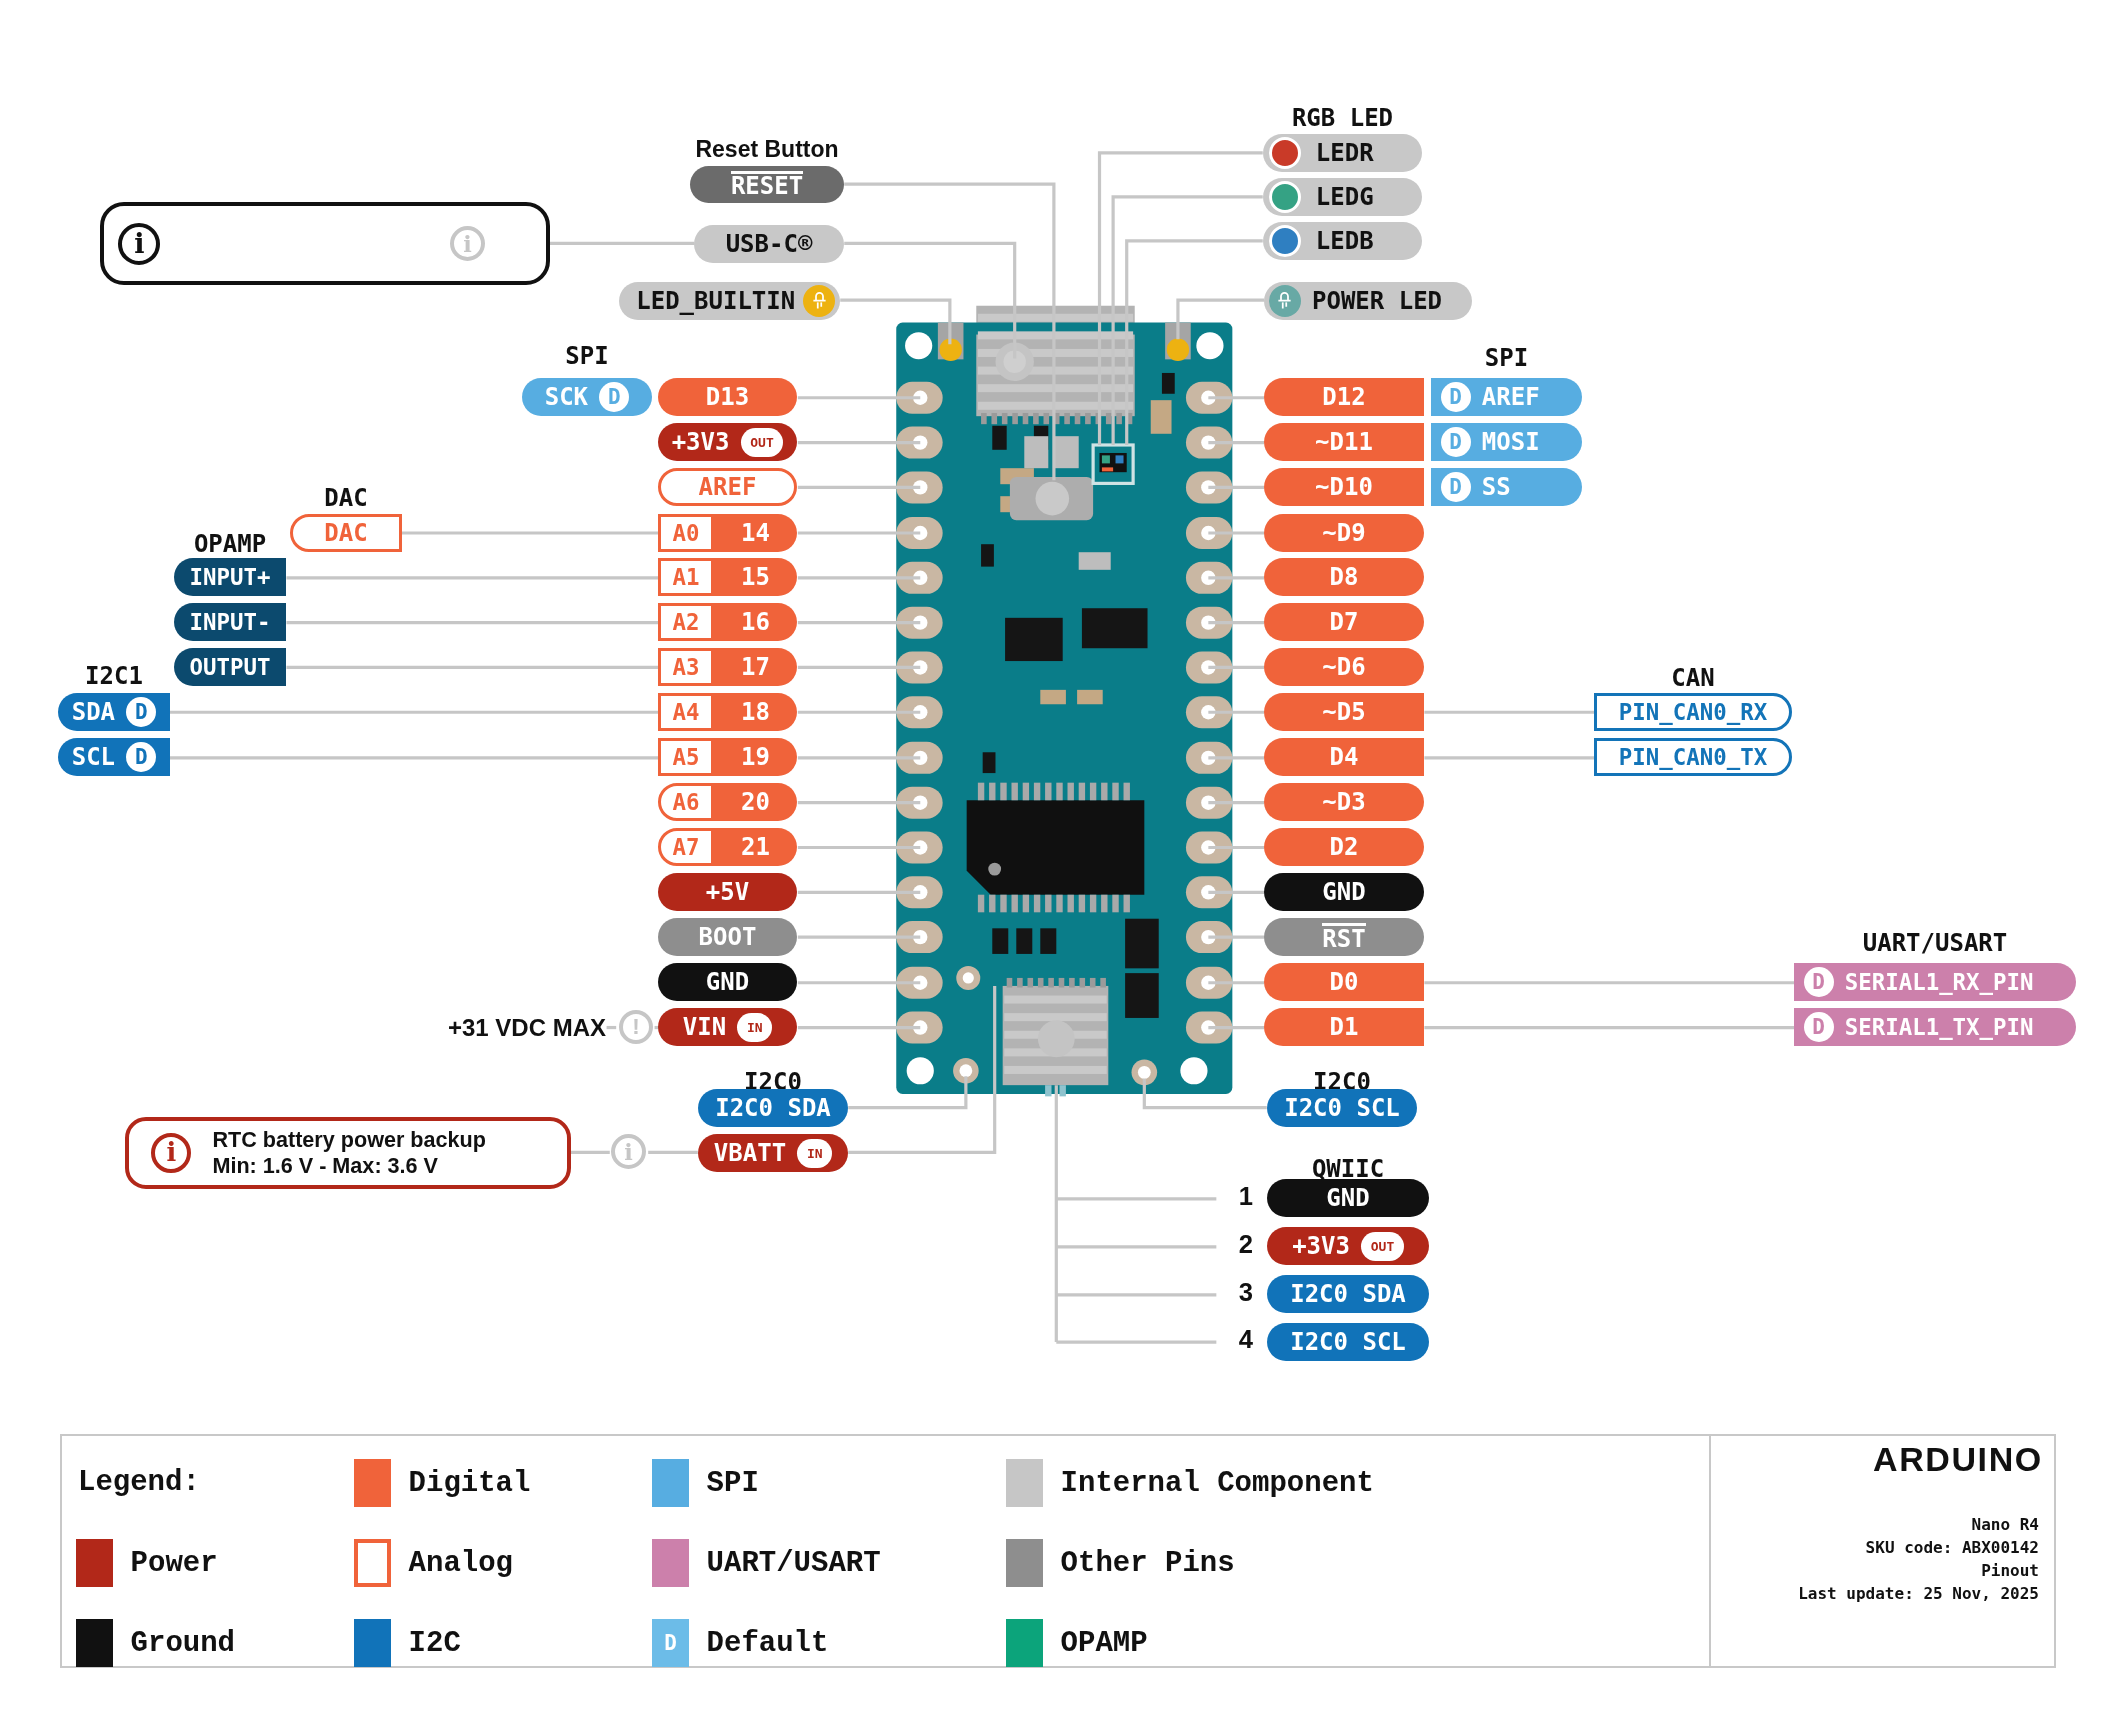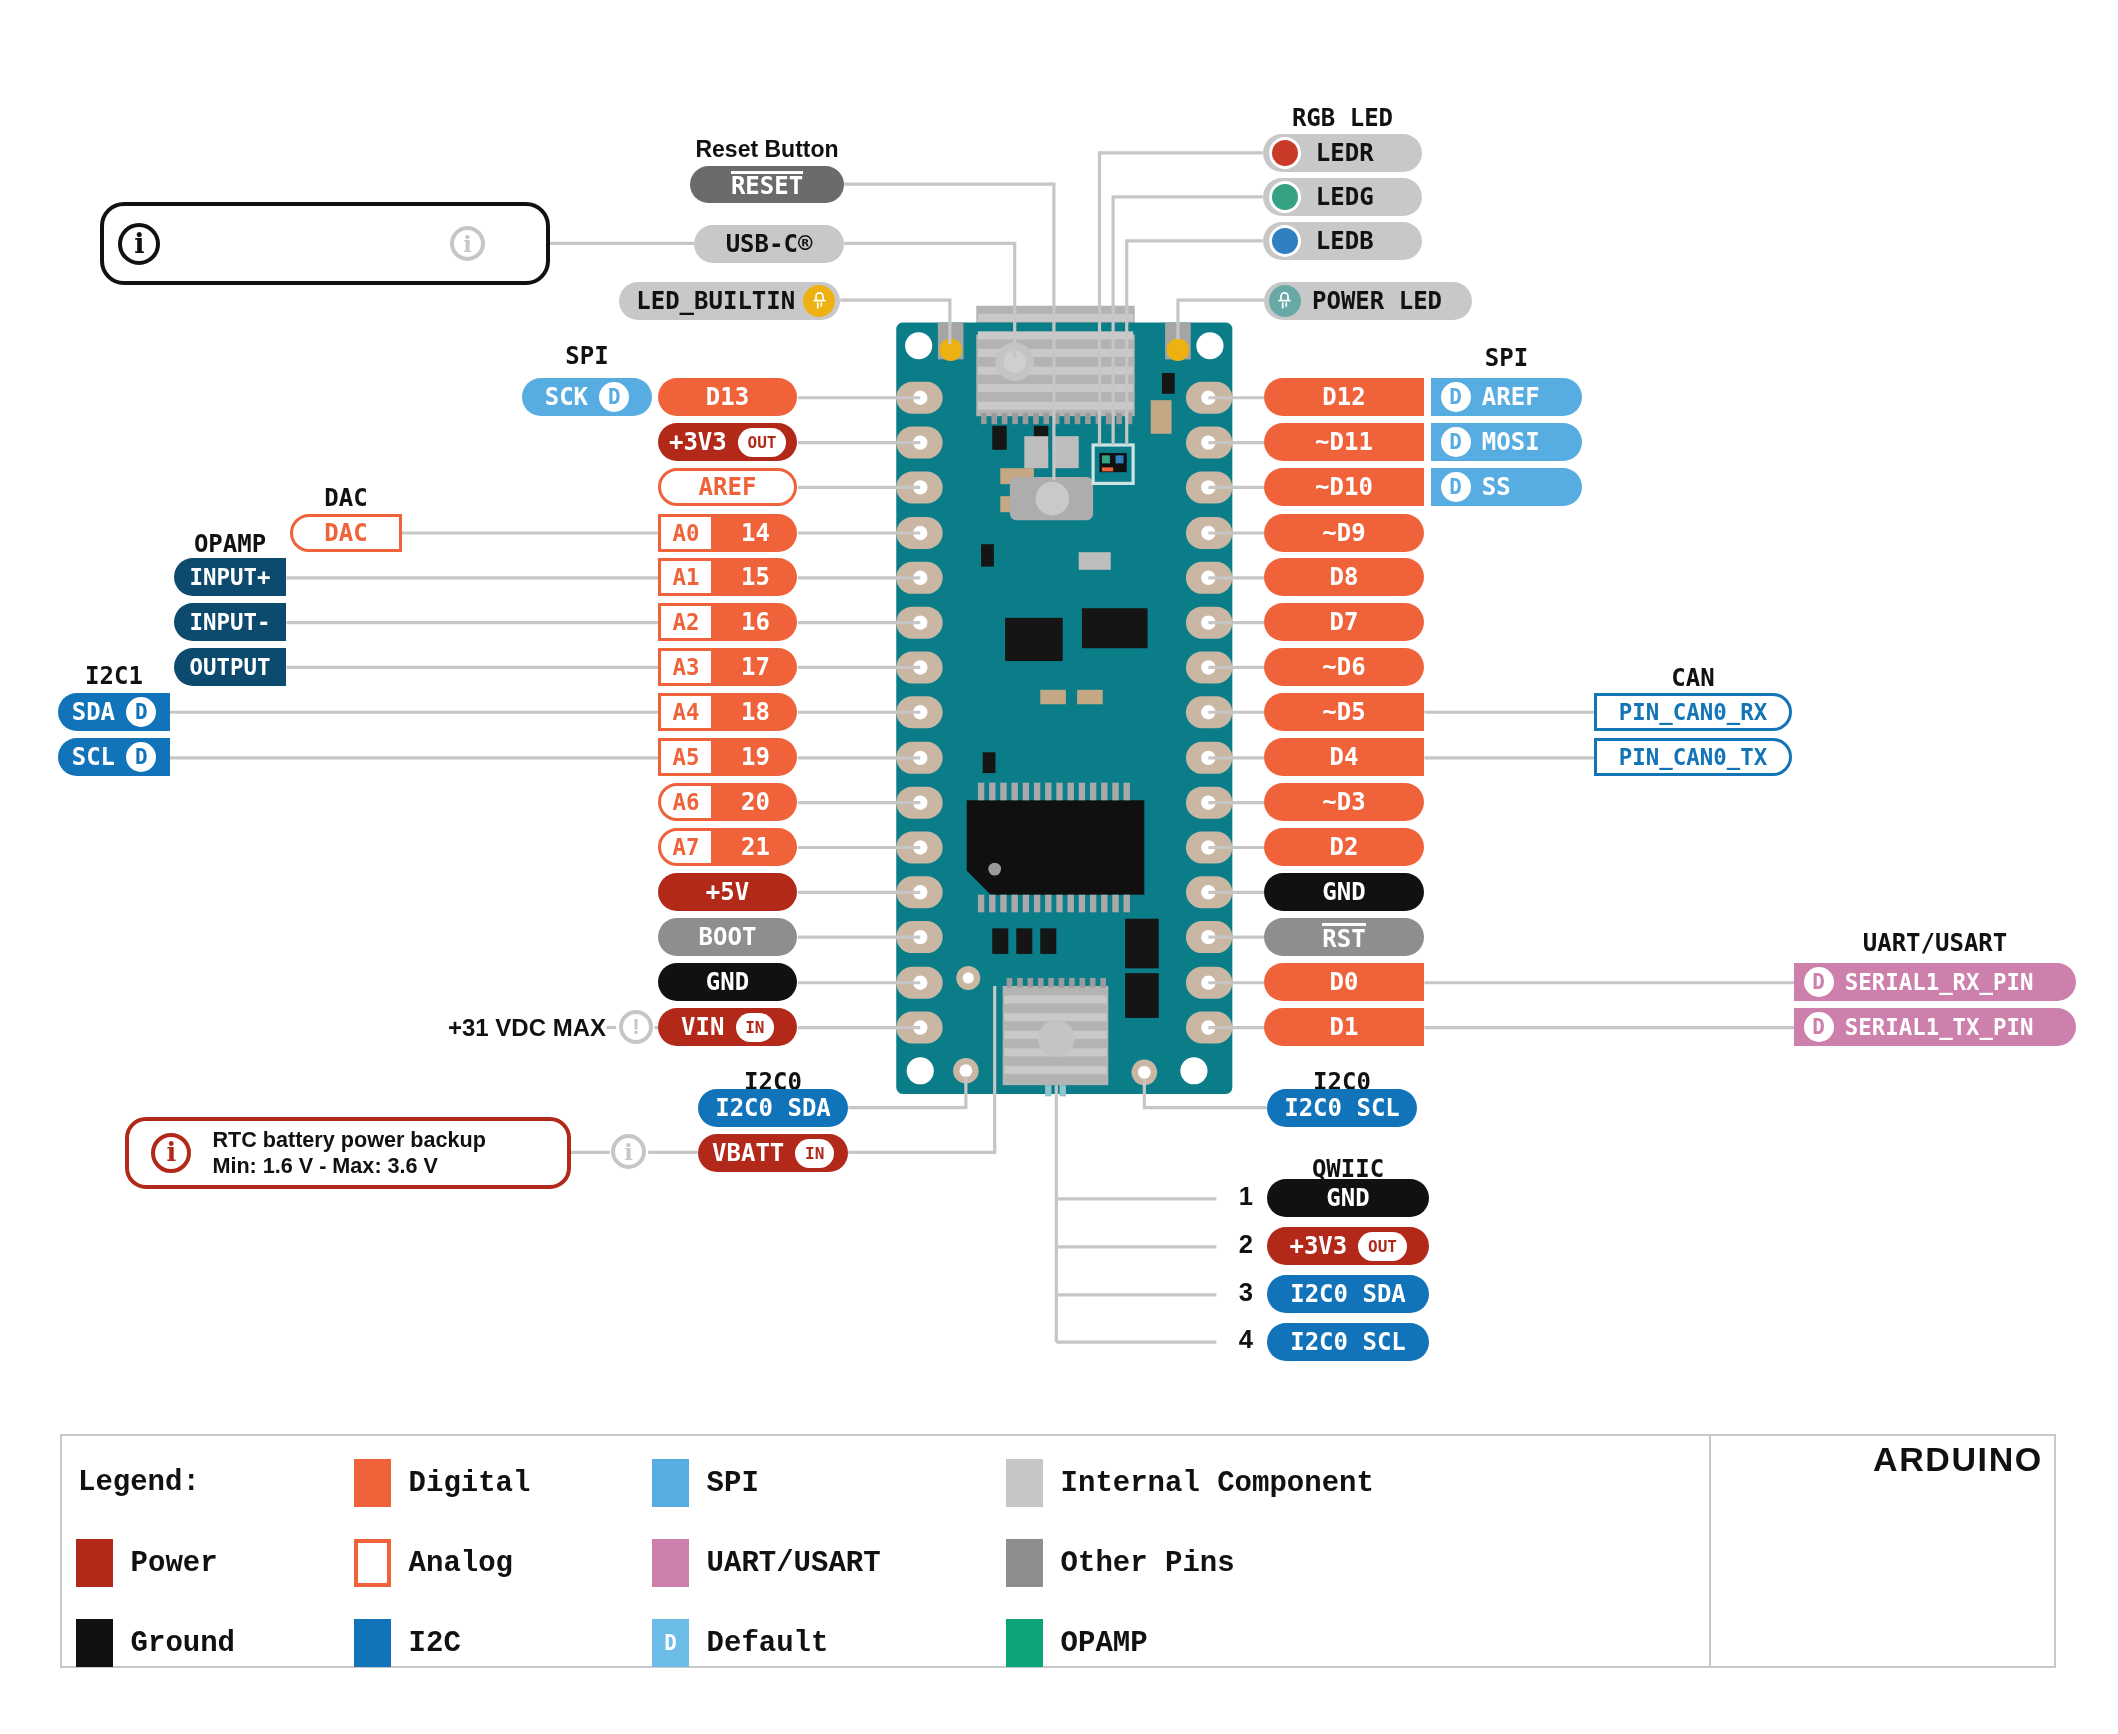--- a/index.html
+++ b/index.html
@@ -19,21 +19,21 @@
   .spi{background:#57ADE1;}
   .i2c{background:#1173B9;}
   .uart{background:#CC80AB;font-size:22.4px;}
   .opamp{background:#0c4a6e;font-size:22.4px;}
   .graylabel{background:#C8C8C8;color:#111;}
   .outline-analog{background:#fff;border:3.2px solid #F0633A;color:#F0633A;}
   .outline-can{background:#fff;border:3.2px solid #1374B8;color:#1374B8;font-size:22.4px;}
   .dbadge{display:inline-flex;align-items:center;justify-content:center;width:30px;height:30px;
           border-radius:50%;background:#fff;font-size:21px;font-weight:bold;flex:0 0 auto;}
   .iobadge{display:inline-flex;align-items:center;justify-content:center;height:29px;padding:0 9.6px;
-           border-radius:14.4px;background:#fff;font-size:16px;font-weight:bold;flex:0 0 auto;}
+           border-radius:14.4px;background:#fff;font-size:13px;font-weight:bold;flex:0 0 auto;}
   .apill{position:absolute;z-index:2;display:flex;box-sizing:border-box;font-weight:bold;}
   .abox{display:flex;align-items:center;justify-content:center;box-sizing:border-box;
         background:#fff;border:3.2px solid #F0633A;color:#F0633A;font-size:22.4px;width:56px;text-align:center;}
   .anum{display:flex;align-items:center;justify-content:center;flex:1;background:#F0633A;
         color:#fff;font-size:24px;border-radius:0 19px 19px 0;}
   .around .abox{border-radius:19px 0 0 19px;}
   .overline{border-top:3.2px solid #fff;padding-top:0.8px;line-height:1;}
   .title{position:absolute;z-index:2;font-weight:bold;font-size:24px;color:#111;white-space:nowrap;}
   .sans{font-family:"Liberation Sans",sans-serif;}
   .callout{position:absolute;z-index:3;box-sizing:border-box;background:#fff;display:flex;
@@ -349,20 +349,26 @@
   <div class="title" style="left:698px;top:1068px;width:150px;text-align:center;">I2C0</div>
   <div class="title" style="left:1267px;top:1068px;width:150px;text-align:center;">I2C0</div>
   <div class="title" style="left:1267px;top:1155px;width:162px;text-align:center;">QWIIC</div>
 
   <div id="legend-box"></div>
   <div id="legend-divider"></div>
   <div id="legend-title" style="left:78px;top:1466px;">Legend:</div>
 
   <div id="brand">
     <div id="brand-name">ARDUINO</div>
+    <div id="brand-info">
+      <span>Nano R4</span><br>
+      <span>SKU code: ABX00142</span><br>
+      <span>Pinout</span><br>
+      <span>Last update: 25 Nov, 2025</span>
+    </div>
   </div>
 <div class="pill digital" style="left:658px;top:378px;width:139px;height:38px;">
       <span>D13</span>
     </div>
     <div class="pill power" style="left:658px;top:423px;width:139px;height:38px;">
       <span>+3V3</span>
       <span class="iobadge" style="color:#B22819">OUT</span>
     </div>
     <div class="pill outline-analog" style="left:658px;top:468px;width:139px;height:38px;">
       <span>AREF</span>

